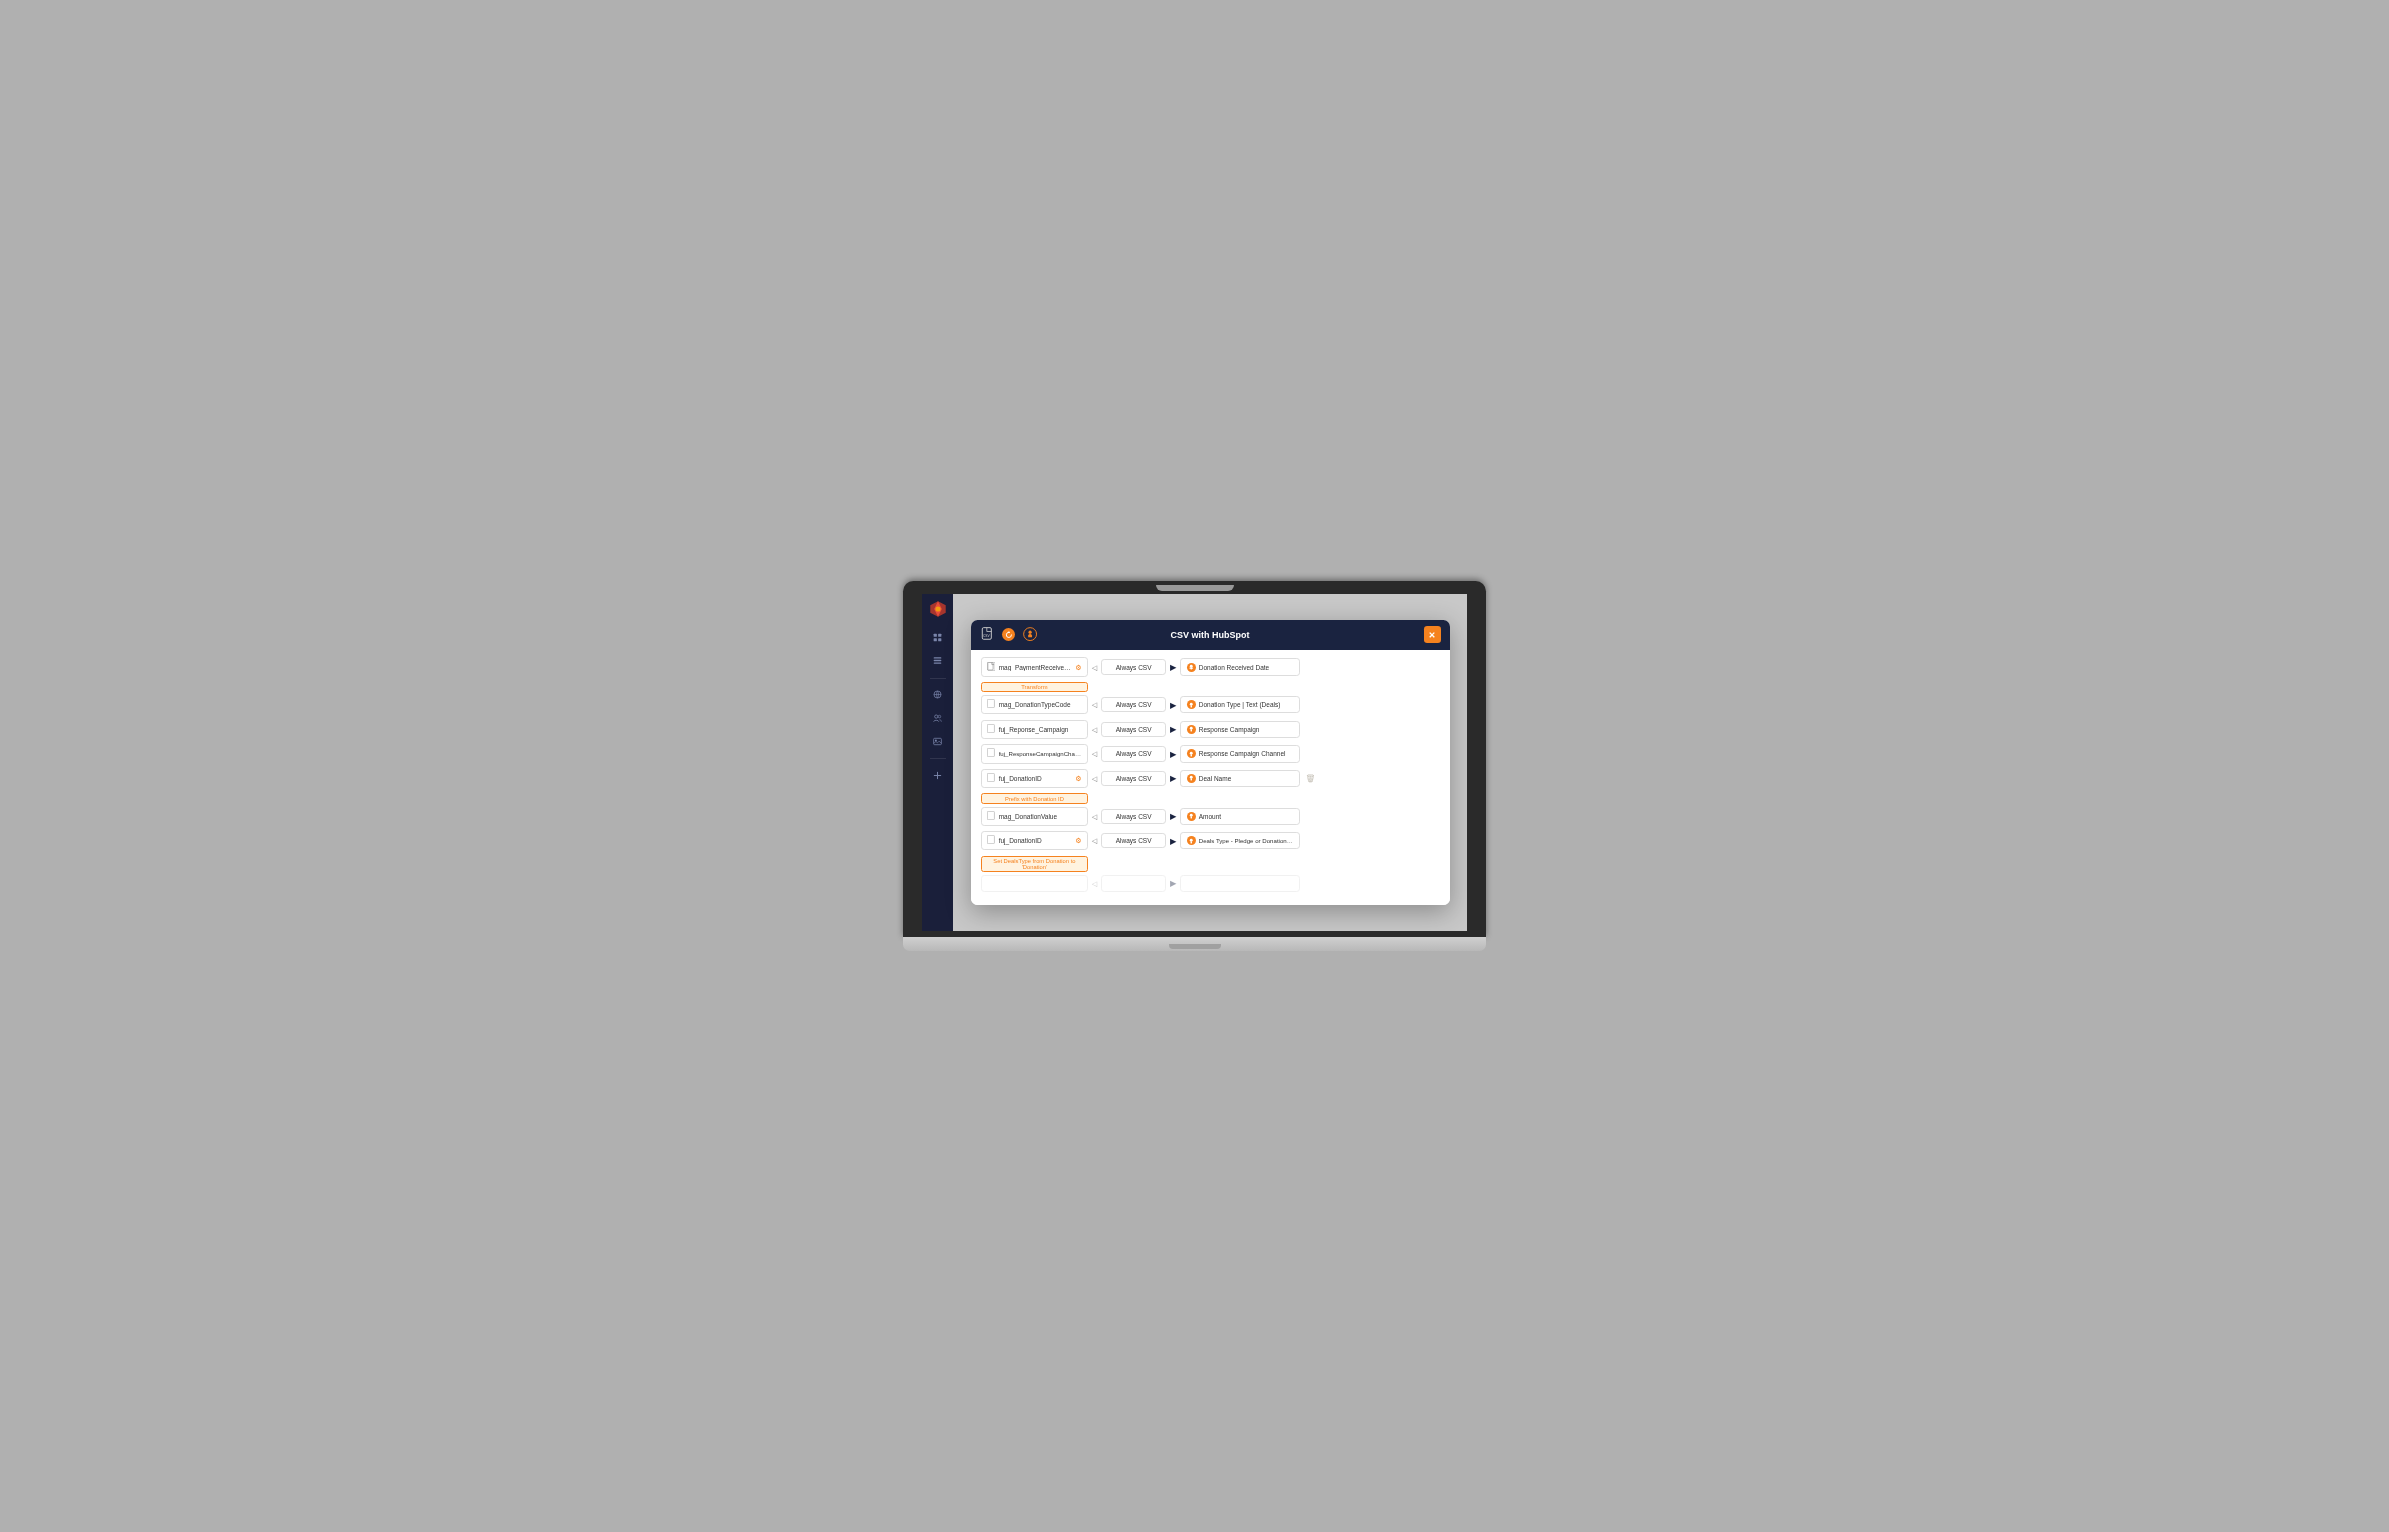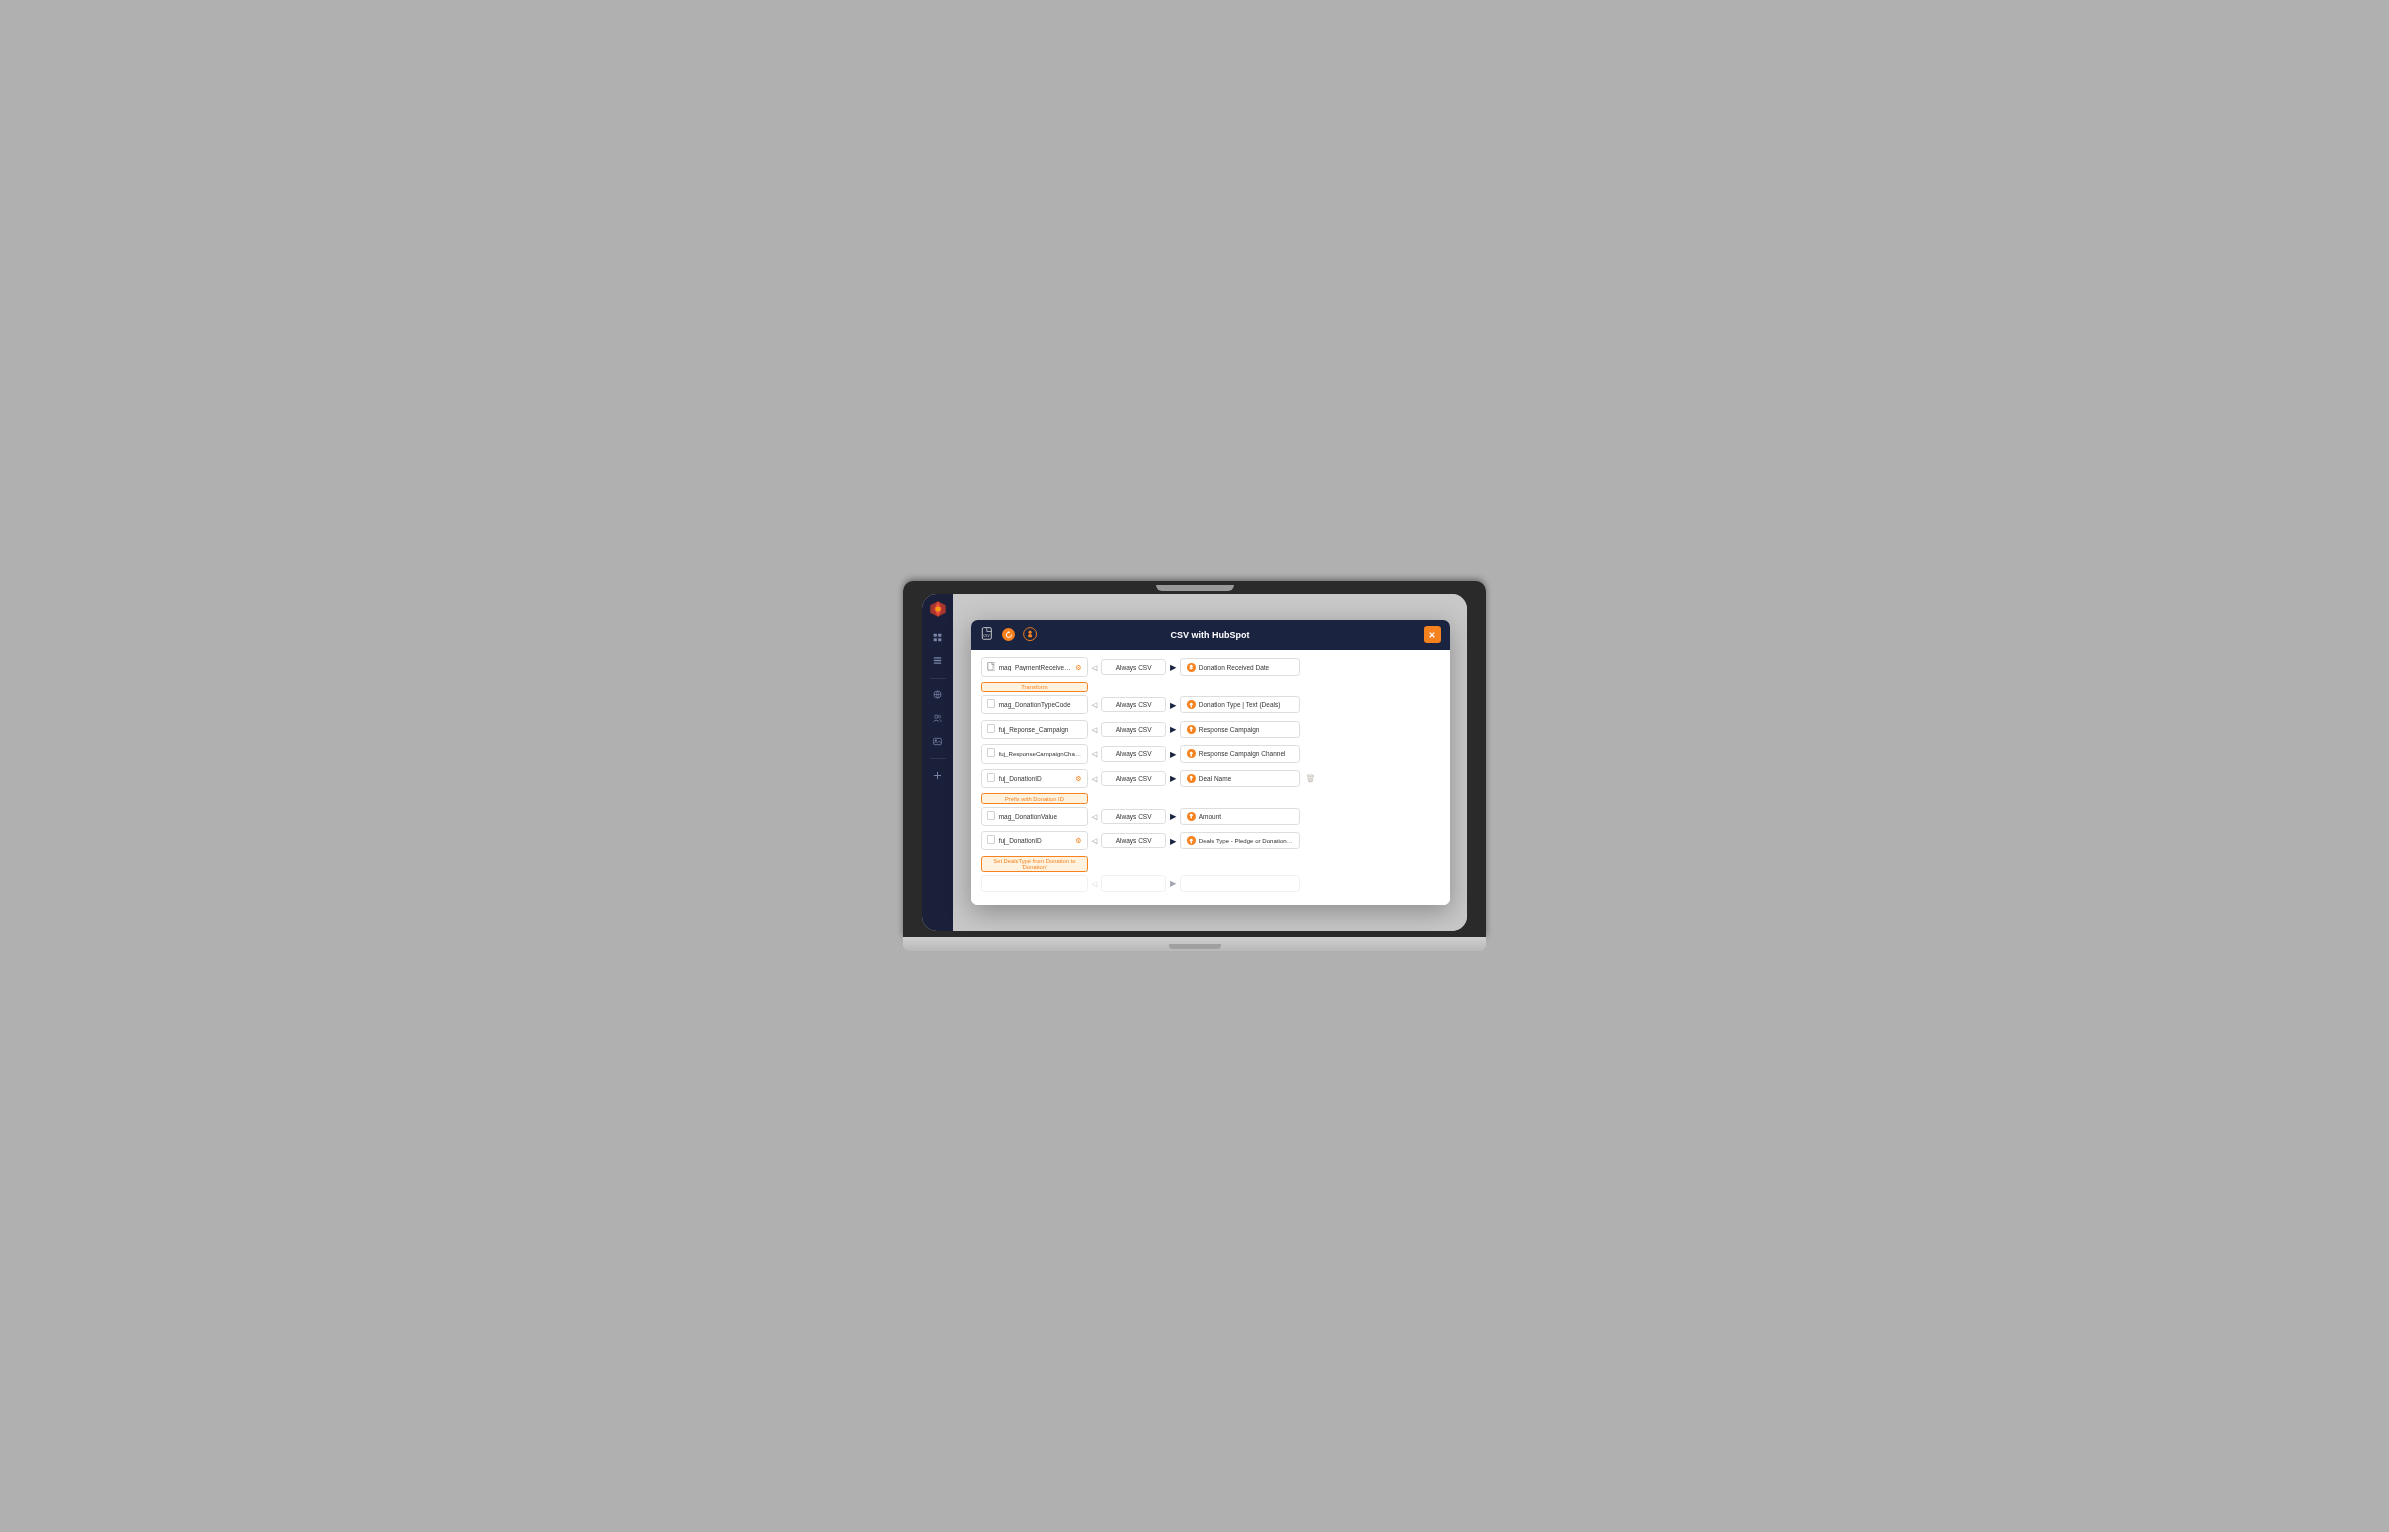--- a/index.html
+++ b/index.html
@@ -18,21 +18,21 @@
       width: 583px;
     }
     .laptop-screen-bezel {
       background: #2a2a2a;
       border-radius: 10.4px 10.4px 0 0;
       padding: 13px 19.4px 6.5px;
       box-shadow: 0 -1.3px 6.5px rgba(0,0,0,0.4);
     }
     .laptop-screen {
       background: #8a8a8a;
-      border-radius: 15px;
+      border-radius: 0;
       overflow: hidden;
       position: relative;
     }
     .laptop-base {
       background: linear-gradient(180deg, #d0d0d0, #b8b8b8);
       height: 14.2px;
       border-radius: 0 0 6.5px 6.5px;
       display: flex;
       justify-content: center;
       align-items: flex-end;

